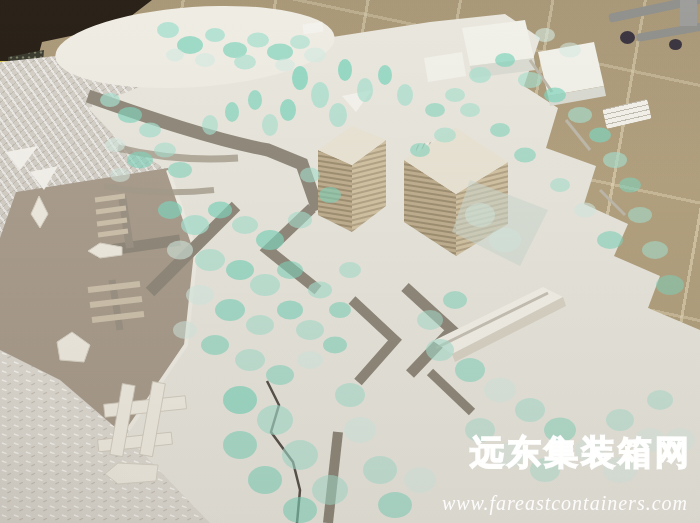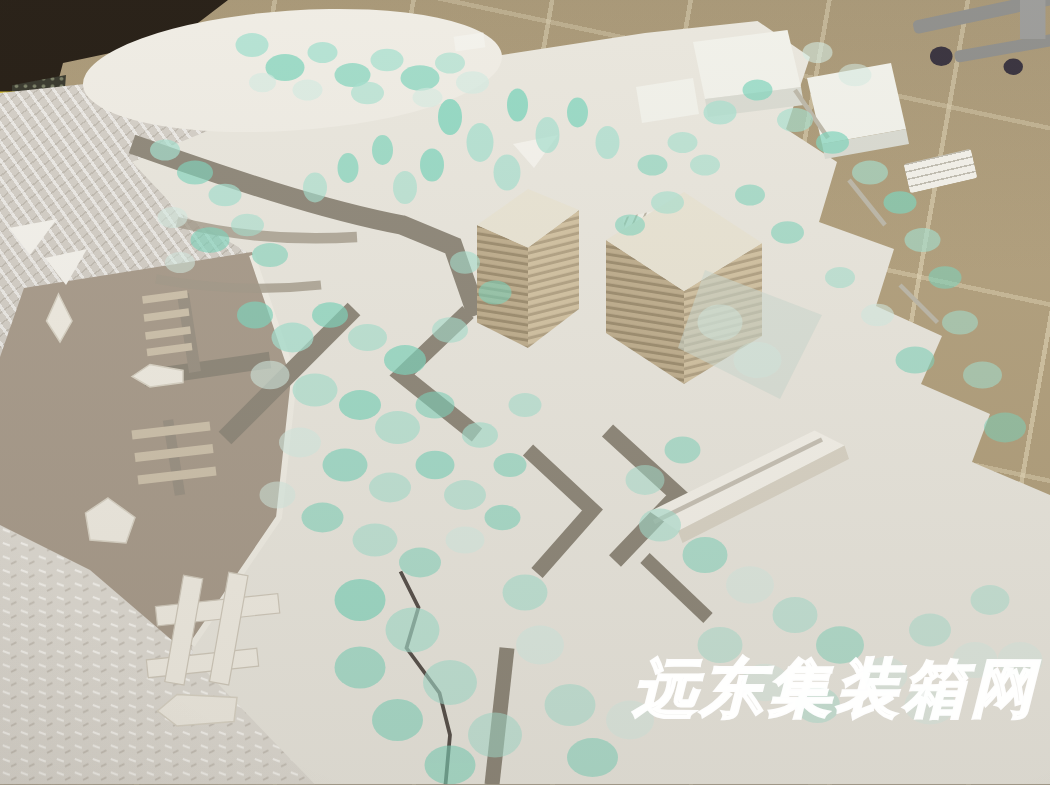--- a/index.html
+++ b/index.html
@@ -29,23 +29,23 @@
     clip-path:polygon(0 26px,160px 9px,305px 2px,262px 59px,196px 114px,168px 194px,178px 294px,140px 384px,205px 487px,0 487px);
     background-image:
       repeating-linear-gradient(55deg,rgba(255,255,255,.55) 0 2px,transparent 2px 7px),
       repeating-linear-gradient(-38deg,rgba(150,143,130,.3) 0 1px,transparent 1px 6px);}
   .scene-svg{left:0;top:0;}
   .tree{transform:translate(-50%,-50%);border-radius:50%;filter:blur(.4px);}
   .vignette{left:0;top:0;width:700px;height:523px;pointer-events:none;
     background:radial-gradient(130% 130% at 65% 35%,rgba(0,0,0,0) 55%,rgba(70,60,50,.15)),
                linear-gradient(rgba(255,250,240,.04),rgba(60,55,45,.09));}
   
-  .wm-title{right:8px;bottom:36px;font-size:42px;font-weight:bold;letter-spacing:3px;white-space:nowrap;
+  .wm-title{right:8px;bottom:47px;font-size:34px;font-weight:bold;letter-spacing:3px;white-space:nowrap;
     color:rgba(255,255,255,.35);-webkit-text-stroke:1.6px rgba(255,255,255,.95);
-    text-shadow:0 0 1px rgba(255,255,255,.4);font-style:italic;}
+    text-shadow:0 0 1px rgba(255,255,255,.4);}
   .wm-url{right:12px;bottom:8px;font-family:"Liberation Serif",serif;font-style:italic;
     font-size:20px;color:rgba(255,255,255,.93);white-space:nowrap;letter-spacing:1px;}
   
   .model{fill:var(--board_white,#e9e6dd);}
   .island{fill:#efece4;}
   .water{fill:var(--water_taupe,#a89b8b);}
   .road{stroke:var(--road_gray,#8e8779);fill:none;stroke-linecap:butt;}
   .terr{stroke:#a39a8a;fill:none;opacity:.8;}
   .shore{stroke:#f0ede4;fill:none;}
   .white-mass{fill:#f1f1ea;}
@@ -284,13 +284,14 @@
       <div class="tree" style="left: 620px; top: 470px; width: 34px; height: 26px; opacity: 0.4; background: rgb(212, 235, 226);"></div>
       <div class="tree" style="left: 660px; top: 400px; width: 26px; height: 20px; opacity: 0.5; background: rgb(166, 224, 207);"></div>
       <div class="tree" style="left: 680px; top: 440px; width: 30px; height: 24px; opacity: 0.4; background: rgb(212, 235, 226);"></div>
       <div class="tree" style="left: 455px; top: 300px; width: 24px; height: 18px; opacity: 0.55; background: rgb(127, 213, 189);"></div>
       <div class="tree" style="left: 430px; top: 320px; width: 26px; height: 20px; opacity: 0.55; background: rgb(166, 224, 207);"></div>
     </div>
 
   <div class="vignette"></div>
 
   <div class="wm-title">远东集装箱网</div>
+  <div class="wm-url">www.fareastcontainers.com</div>
 </div>
 
 </body></html>

